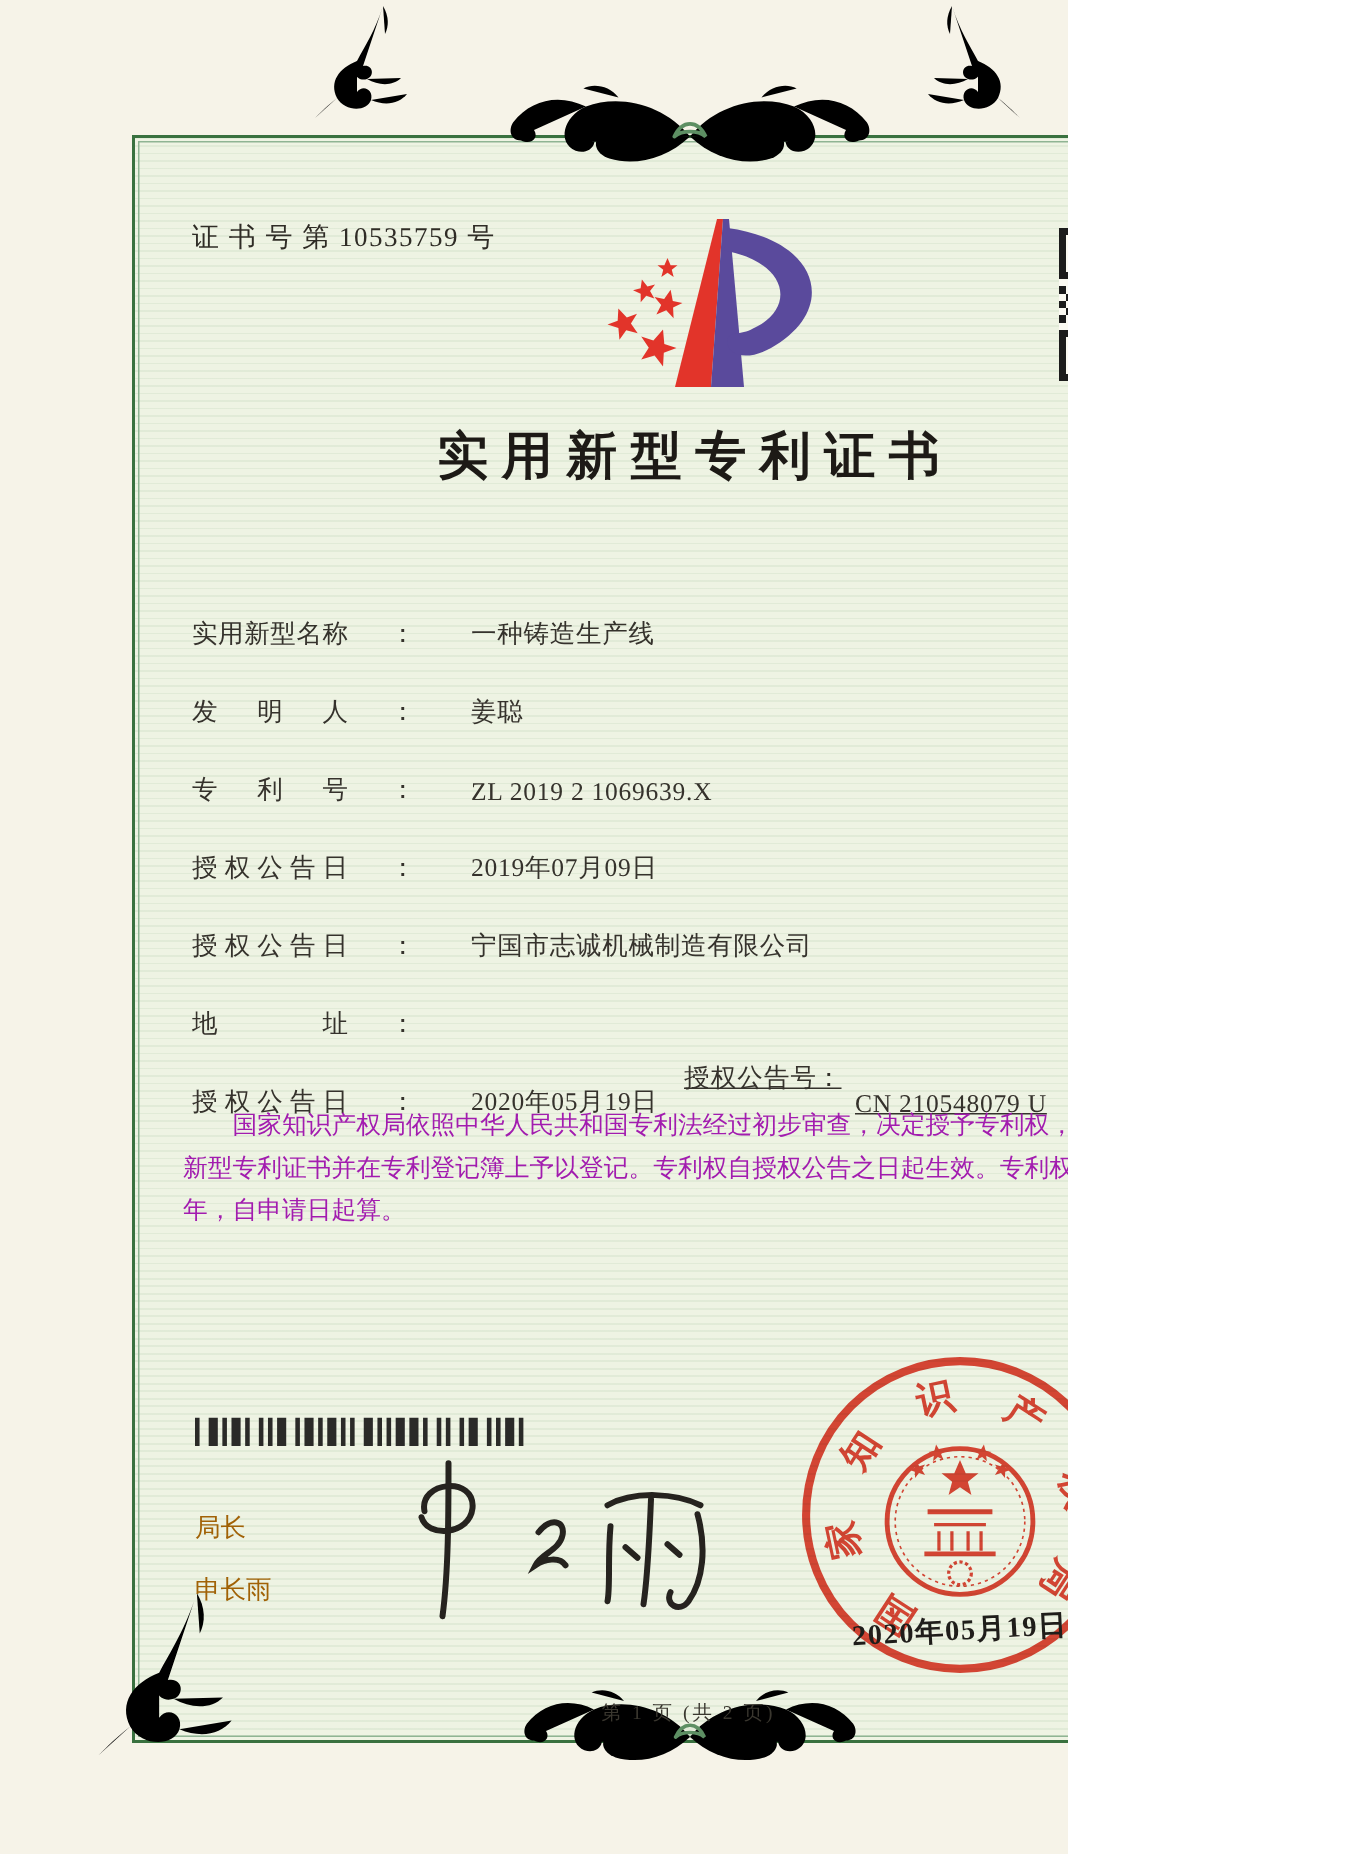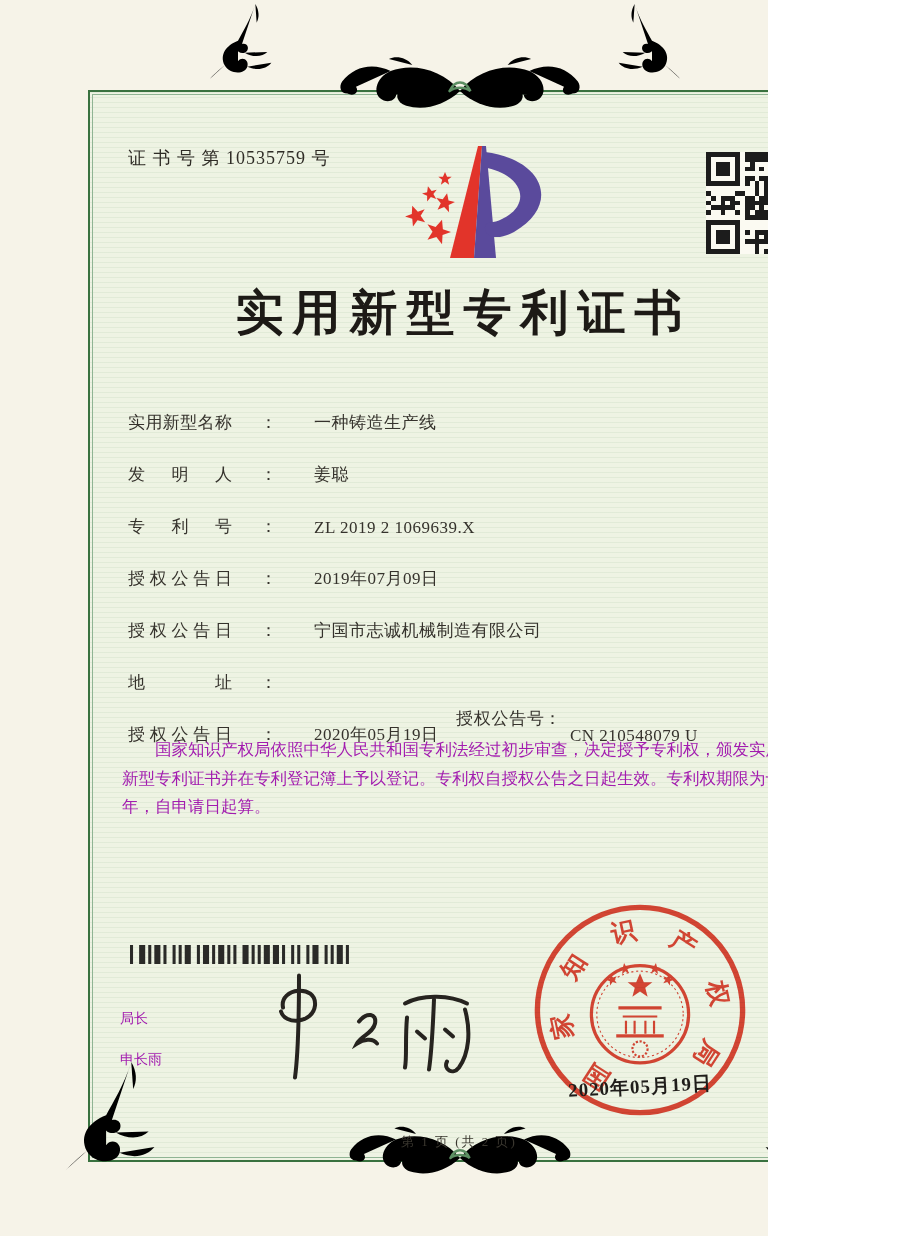--- a/index.html
+++ b/index.html
@@ -8,21 +8,21 @@
     --frame-green:#39713f;
     --frame-green-lt:#8fb493;
     --ink:#35322c;
     --seal-red:#e03a2a;
     --logo-red:#e2342a;
     --logo-purple:#5a4a9c;
   }
   html,body{margin:0;padding:0;}
   body{width:900px;height:1236px;overflow:hidden;}
   .page{
-    position:relative;width:768px;height:1236px;background:var(--paper);
+    position:relative;width:712px;height:1236px;background:var(--paper);
     font-family:"Liberation Serif","DejaVu Serif",serif;color:var(--ink);
     overflow:hidden;
   }
   .frame{
     position:absolute;left:88px;top:90px;width:742px;height:1068px;
     border:2px solid var(--frame-green);
     background-color:var(--panel);
     background-image:repeating-linear-gradient(180deg,
       rgba(110,160,110,0.10) 0px, rgba(110,160,110,0.10) 1px,
       rgba(0,0,0,0) 1px, rgba(0,0,0,0) 5px);
@@ -32,40 +32,40 @@
     pointer-events:none;
   }
   .cert-no{
     position:absolute;left:128px;top:146px;font-size:18px;letter-spacing:1px;
     color:#2f2c26;
   }
   .logo{position:absolute;left:388px;top:140px;width:176px;height:126px;}
   .qr{position:absolute;left:706px;top:152px;width:102px;height:102px;}
   .title{
     position:absolute;left:88px;top:281px;width:742px;margin:0;
-    text-align:center;font-size:48px;font-weight:700;letter-spacing:9px;
+    text-align:center;font-size:34px;font-weight:700;letter-spacing:9px;
     padding-left:9px;box-sizing:border-box;color:#1d1a16;
   }
   .fields{position:absolute;left:128px;top:382px;width:680px;}
   .frow{height:52px;display:flex;align-items:flex-end;font-size:17px;color:var(--ink);gap:28px;}
   .flabel{
     display:inline-block;width:104px;text-align:justify;text-align-last:justify;
   }
   .fcolon{display:inline-block;}
   .fvalue{margin-left:9px;letter-spacing:0.5px;margin-top:36px;}
   .grant{position:relative;}
-  .grant2{position:absolute;left:328px;display:flex;align-items:center;}
+  .grant2{position:absolute;left:328px;display:flex;align-items:center;text-decoration:underline;}
   .grant2 .flabel{width:88px;}
   .paras{
     position:absolute;left:122px;top:736px;width:668px;
     font-size:16.5px;line-height:1.74;color:#a21caf;font-family:Liberation Serif, serif;
   }
   .paras p{margin:0;text-indent:2em;}
   .barcode{position:absolute;left:130px;top:945px;width:225px;height:19px;}
-  .signer{position:absolute;left:120px;top:998px;font-size:14px;line-height:41px;color:#a21caf;}
+  .signer{position:absolute;left:130px;top:998px;font-size:17px;line-height:41px;color:#a16207;}
   .signature{position:absolute;left:255px;top:968px;width:230px;height:118px;}
   .seal{position:absolute;left:532px;top:902px;width:216px;height:216px;mix-blend-mode:multiply;opacity:.93;}
   .seal-char{font-size:23px;font-weight:700;fill:var(--seal-red);font-family:"Liberation Serif","DejaVu Serif",serif;}
   .seal-date{
     position:absolute;left:540px;top:1074px;width:200px;text-align:center;
     font-size:19px;font-weight:600;color:#1f1d1a;transform:rotate(-3deg);letter-spacing:1px;
   }
   .page-num{
     position:absolute;left:88px;top:1133px;width:742px;text-align:center;
     font-size:13px;letter-spacing:2px;color:#3a372f;

